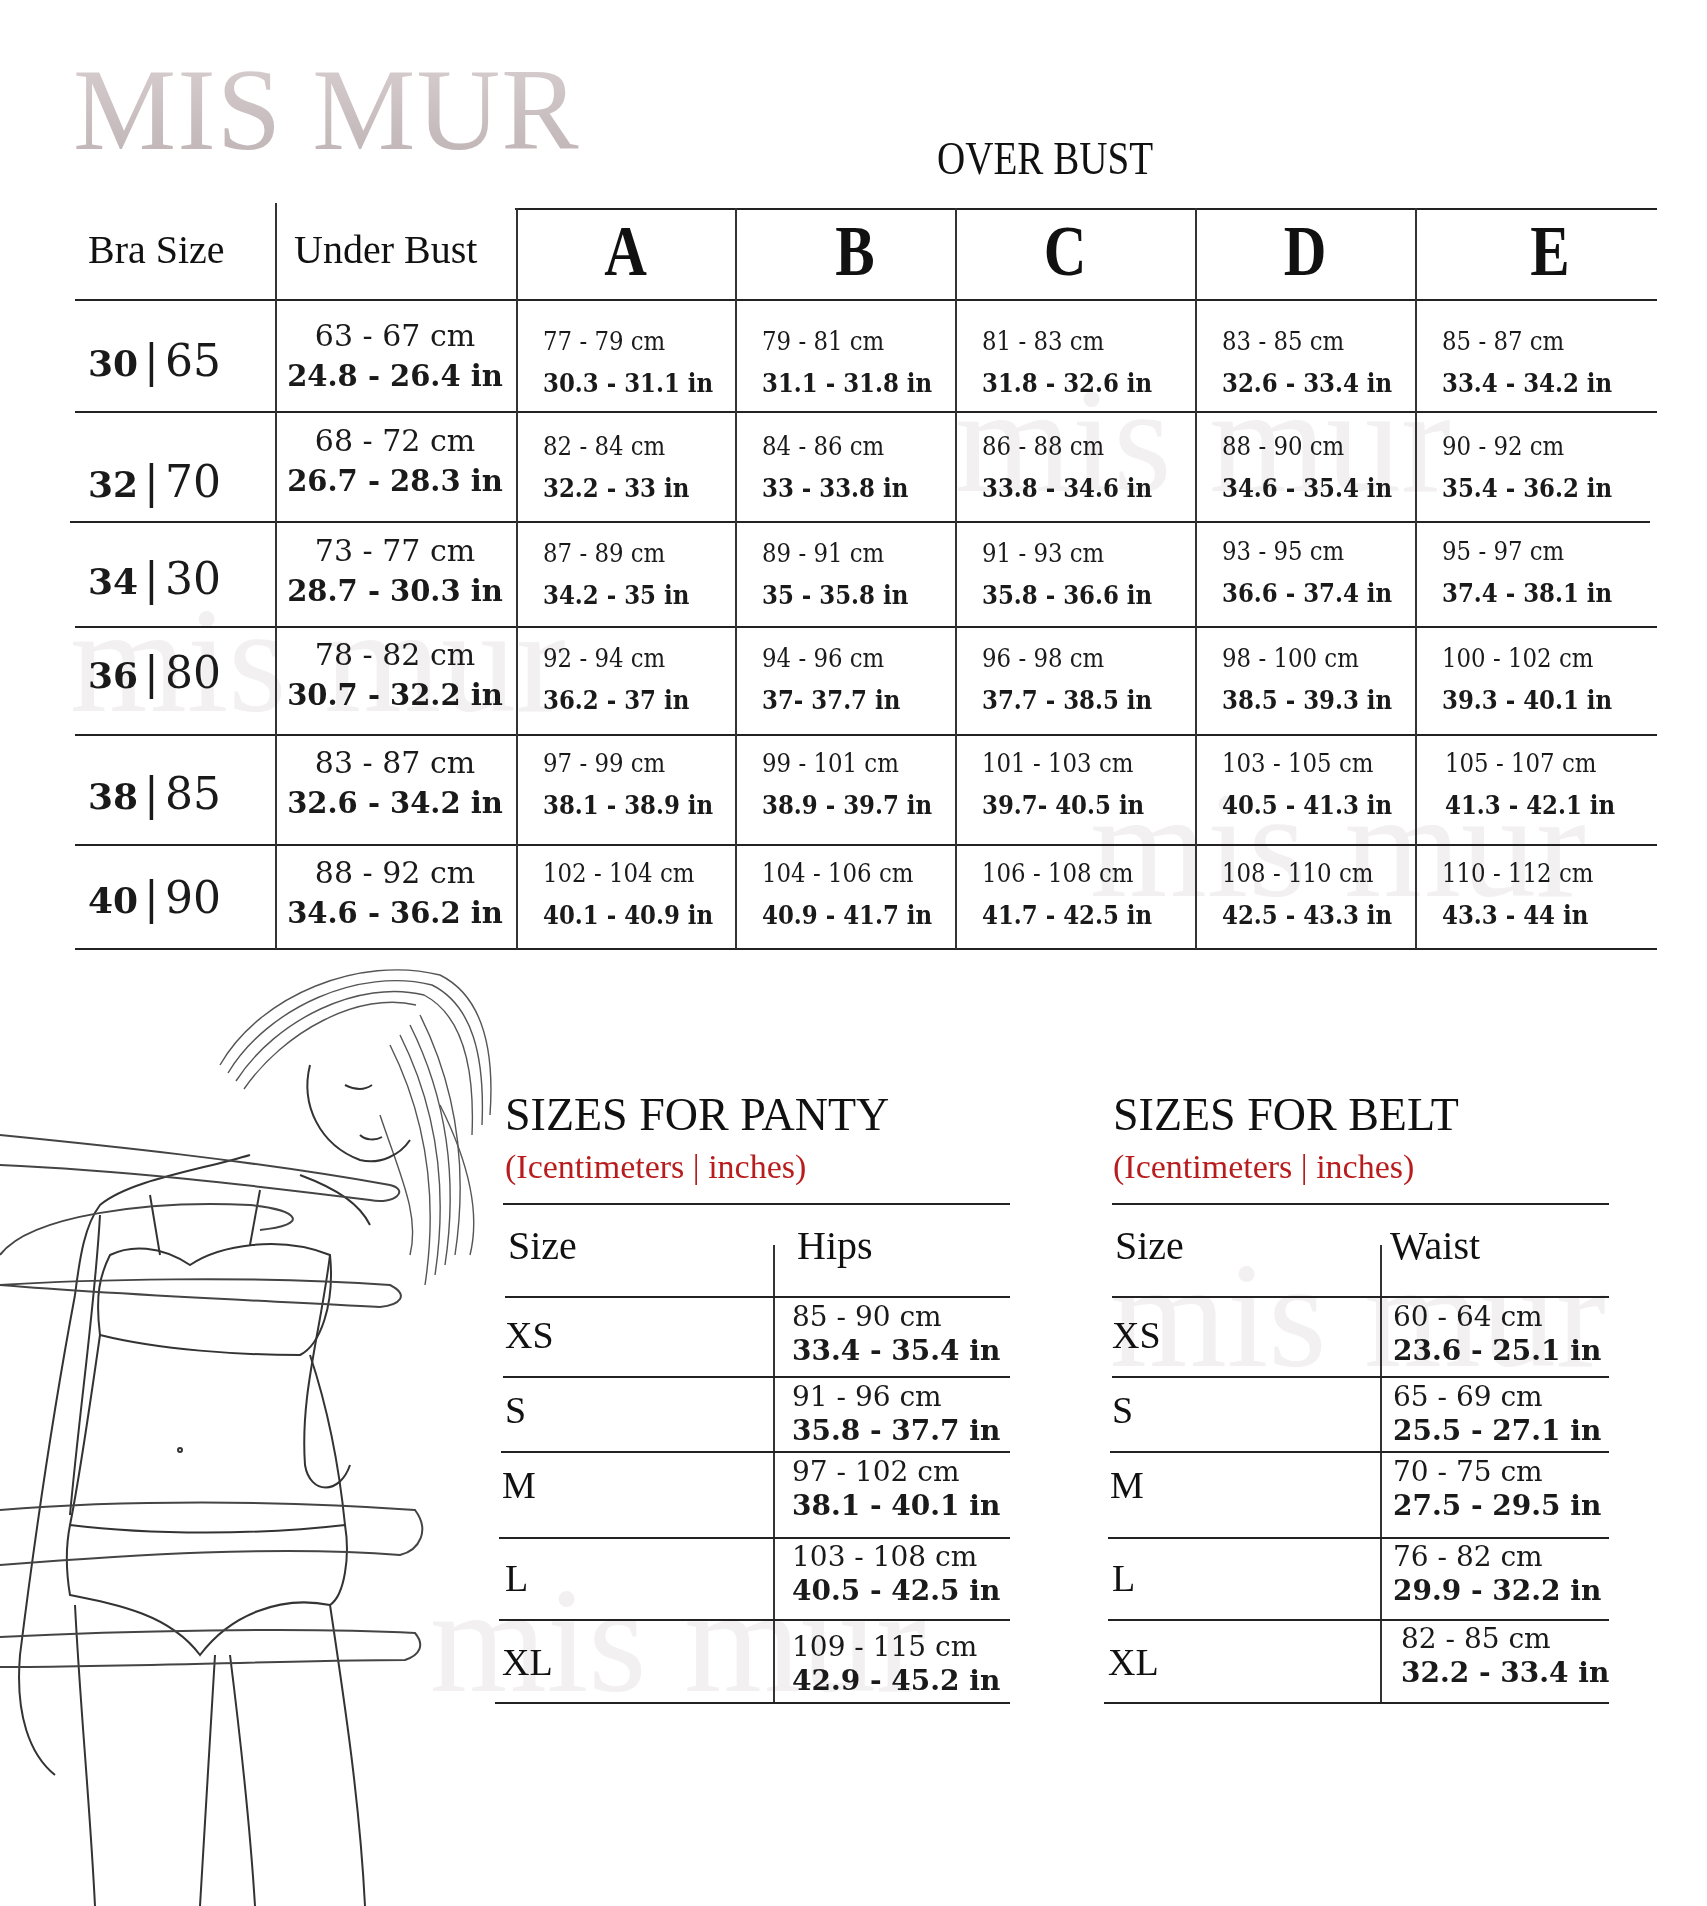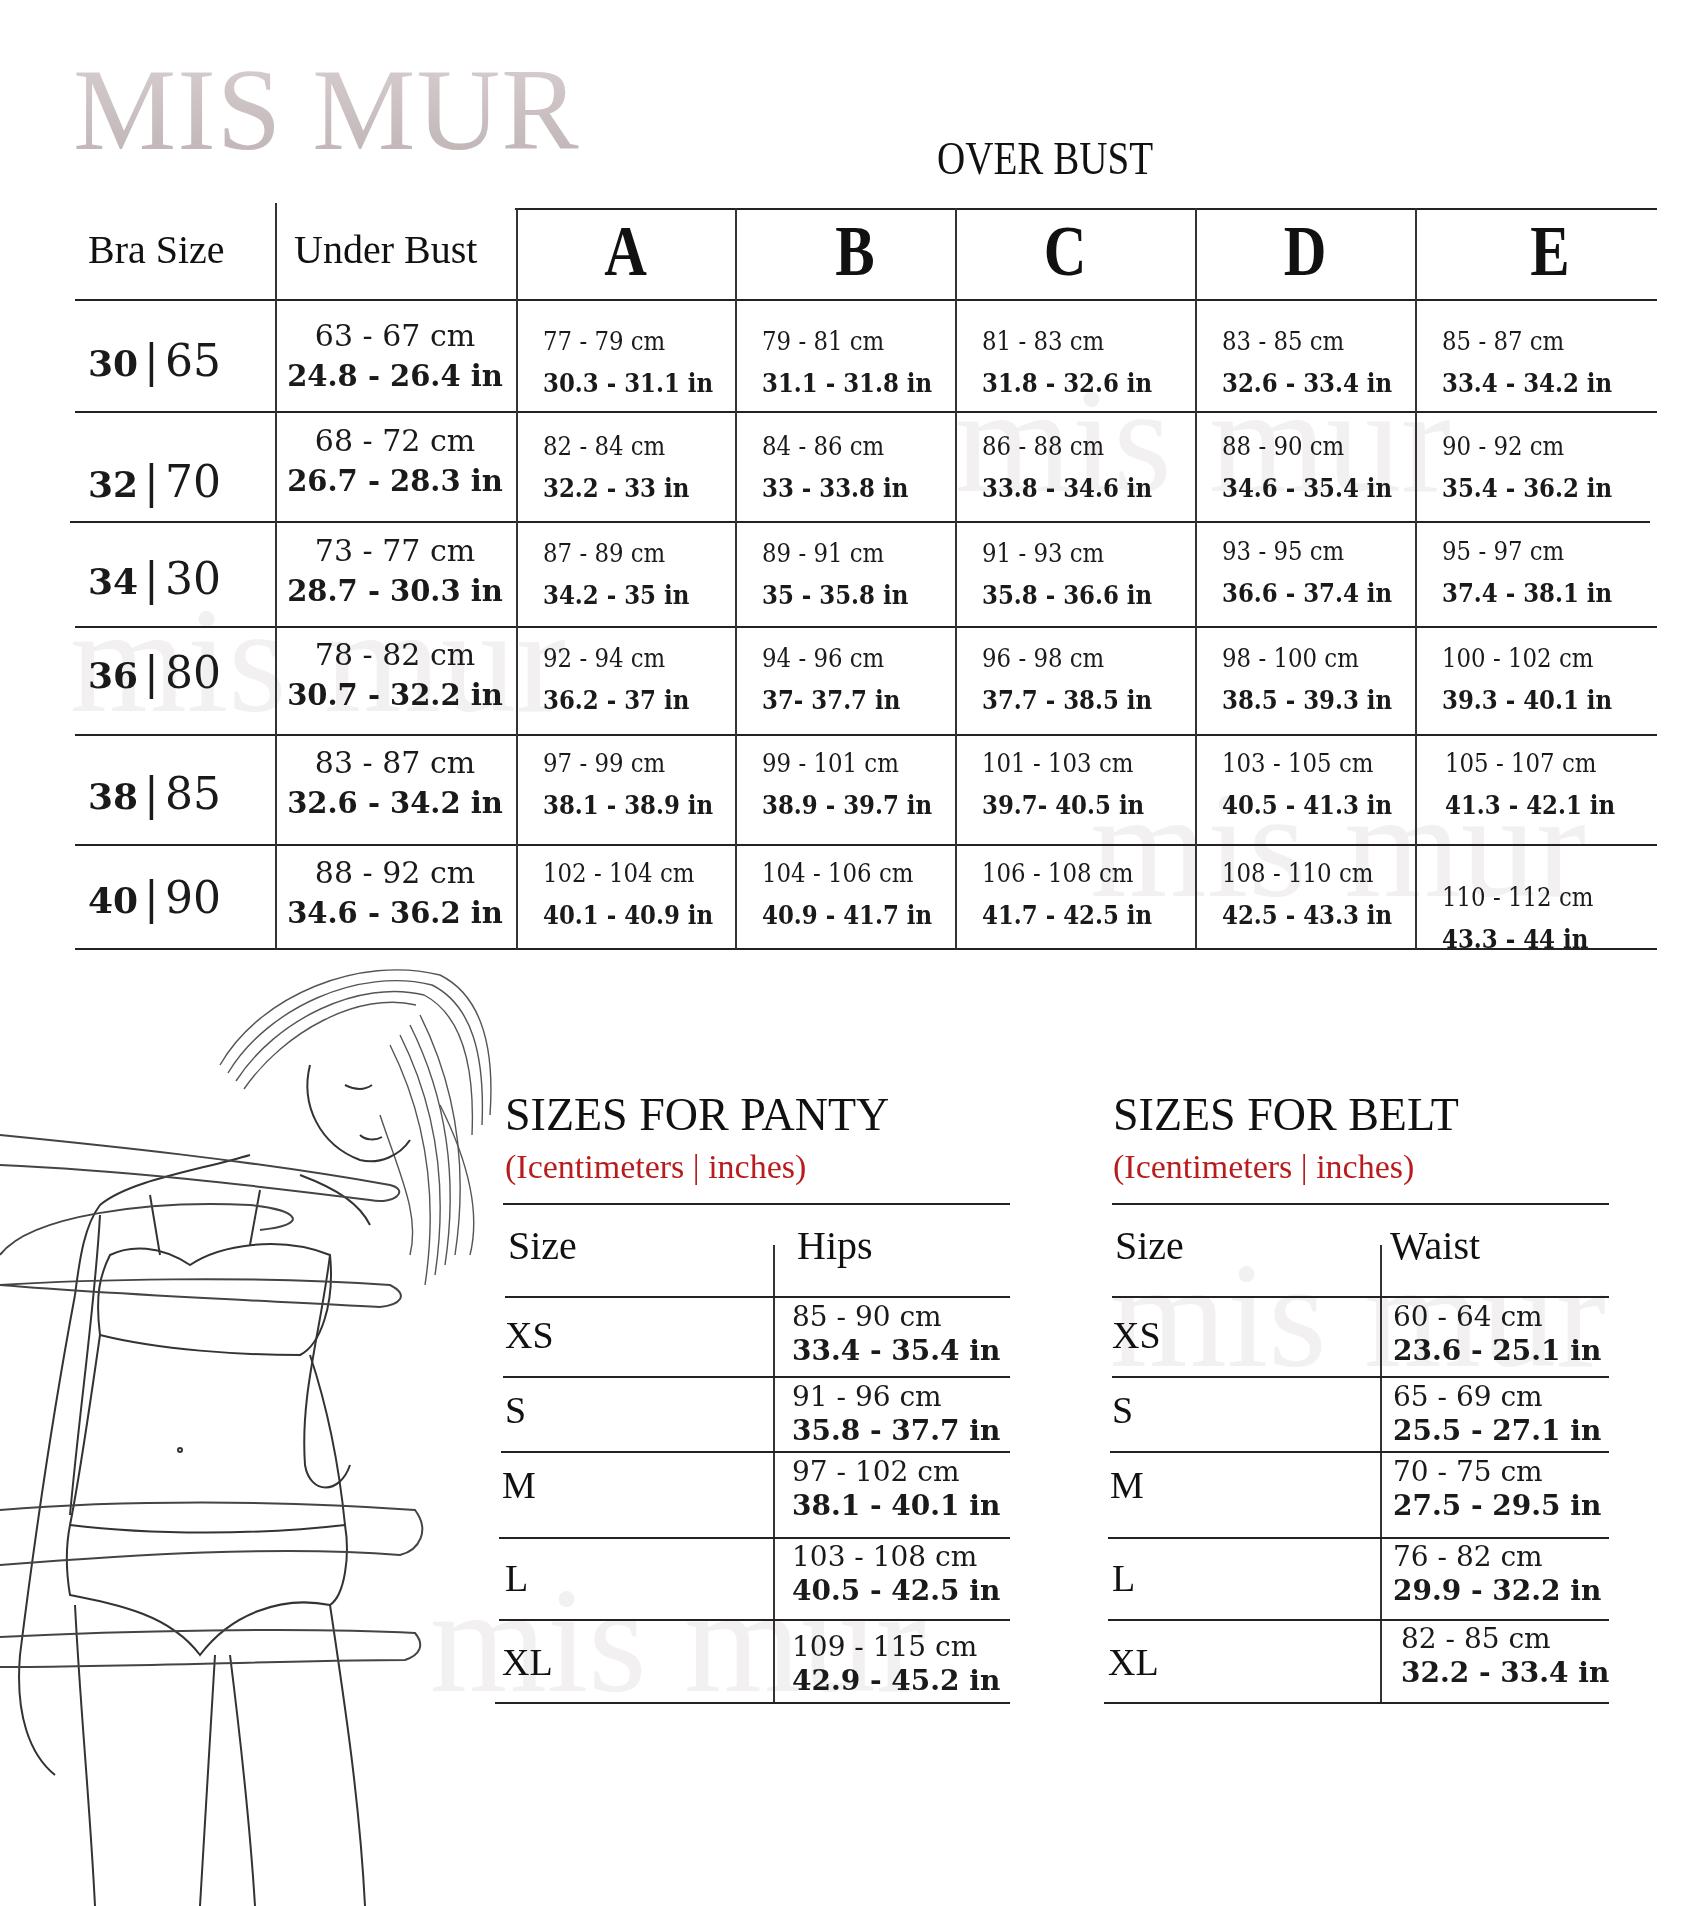--- a/index.html
+++ b/index.html
@@ -241,21 +241,21 @@
       <div class="in">40.9  - 41.7 in</div>
     </div>
   <div class="cup-cell" style="left:982px; top:858px;">
       <div class="cm">106 - 108 cm</div>
       <div class="in">41.7 - 42.5 in</div>
     </div>
   <div class="cup-cell" style="left:1222px; top:858px;">
       <div class="cm">108 - 110 cm</div>
       <div class="in">42.5 - 43.3 in</div>
     </div>
-  <div class="cup-cell" style="left:1442px; top:858px;margin-top:24px;">
+  <div class="cup-cell" style="left:1442px; top:858px;">
       <div class="cm">110 - 112 cm</div>
       <div class="in">43.3 - 44 in</div>
     </div>
 </div>
 
 <svg class="illus" viewBox="0 0 500 951" fill="none" stroke="#333" stroke-width="2">
 
   <g stroke="#555" stroke-width="1.4">
     <path d="M220 110 C260 40, 360 0, 440 20 C480 40, 495 90, 490 160"></path>
     <path d="M228 118 C268 52, 360 12, 432 30 C472 50, 485 100, 482 170"></path>

